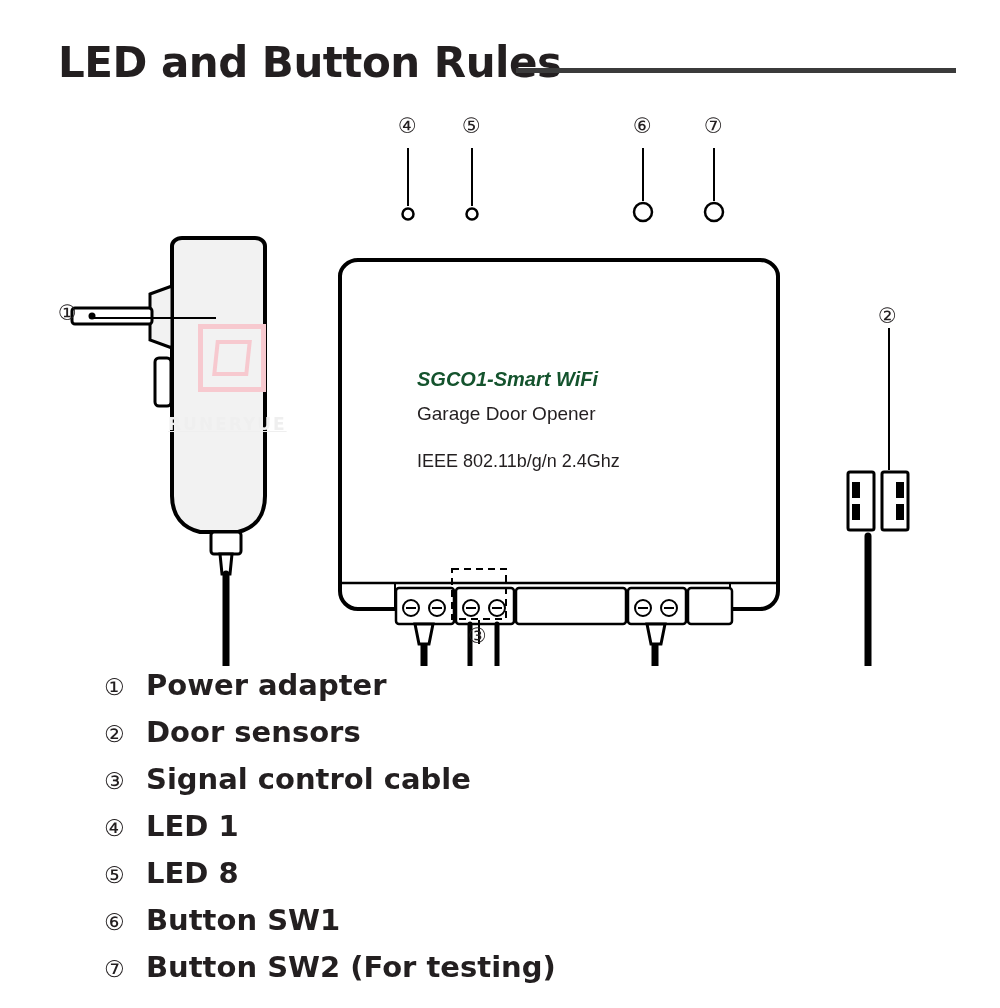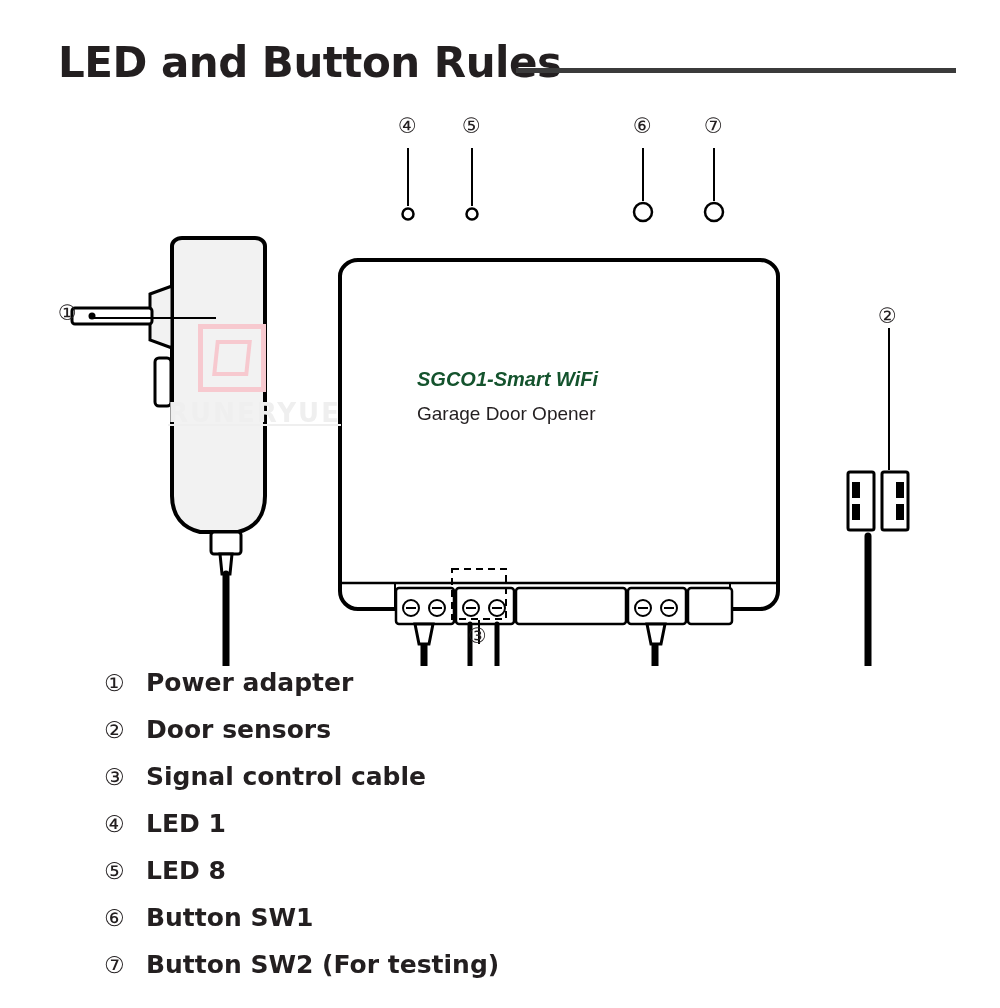--- a/index.html
+++ b/index.html
@@ -122,23 +122,23 @@
     top: 16px;
     width: 36px;
     height: 36px;
     border: 4px solid #f7c9cf;
     box-sizing: border-box;
     transform: skewX(-6deg);
   }
   #watermark .wm-text {
     position: absolute;
     left: 0px;
-    top: 74px;
-    font-family: "DejaVu Sans", sans-serif;
-    font-size: 26px;
+    top: 90px;
+    font-family: "DejaVu Sans", sans-serif;
+    font-size: 17px;
     letter-spacing: 2px;
     color: #efefef;
     font-weight: bold;
     white-space: nowrap;
     text-decoration: underline;
   }
 
   
   #legend {
     position: absolute;
@@ -154,21 +154,21 @@
   .legend-num {
     font-family: "DejaVu Sans", sans-serif;
     font-size: 23px;
     width: 42px;
     flex: 0 0 42px;
     color: #231f20;
   }
   .legend-label {
     font-family: "DejaVu Sans", sans-serif;
     font-weight: bold;
-    font-size: 25px;
+    font-size: 29px;
     color: #231f20;
     white-space: nowrap;
   }
 </style>
 </head>
 <body>
 
 <div id="header">
   <div id="header-title">LED and Button Rules</div>
   <div id="header-rule"></div>
@@ -311,20 +311,23 @@
 
   <div id="watermark">
     <div class="wm-box"></div>
     <div class="wm-inner"></div>
     <div class="wm-text">RUNERYUE</div>
   </div>
 
   <div id="device-text">
     <p class="dev-title">SGCO1-Smart WiFi</p>
     <p class="dev-sub">Garage Door Opener</p>
+    <p class="dev-line">
+      <span>IEEE 802.11b/g/n 2.4Ghz</span>
+    </p>
   </div>
 
   <span class="callout" style="left:58px;  top:207px;">①</span>
   <span class="callout" style="left:878px; top:210px;">②</span>
   <span class="callout" style="left:468px; top:530px;">③</span>
   <span class="callout" style="left:398px; top:20px;">④</span>
   <span class="callout" style="left:462px; top:20px;">⑤</span>
   <span class="callout" style="left:633px; top:20px;">⑥</span>
   <span class="callout" style="left:704px; top:20px;">⑦</span>
 </div>

